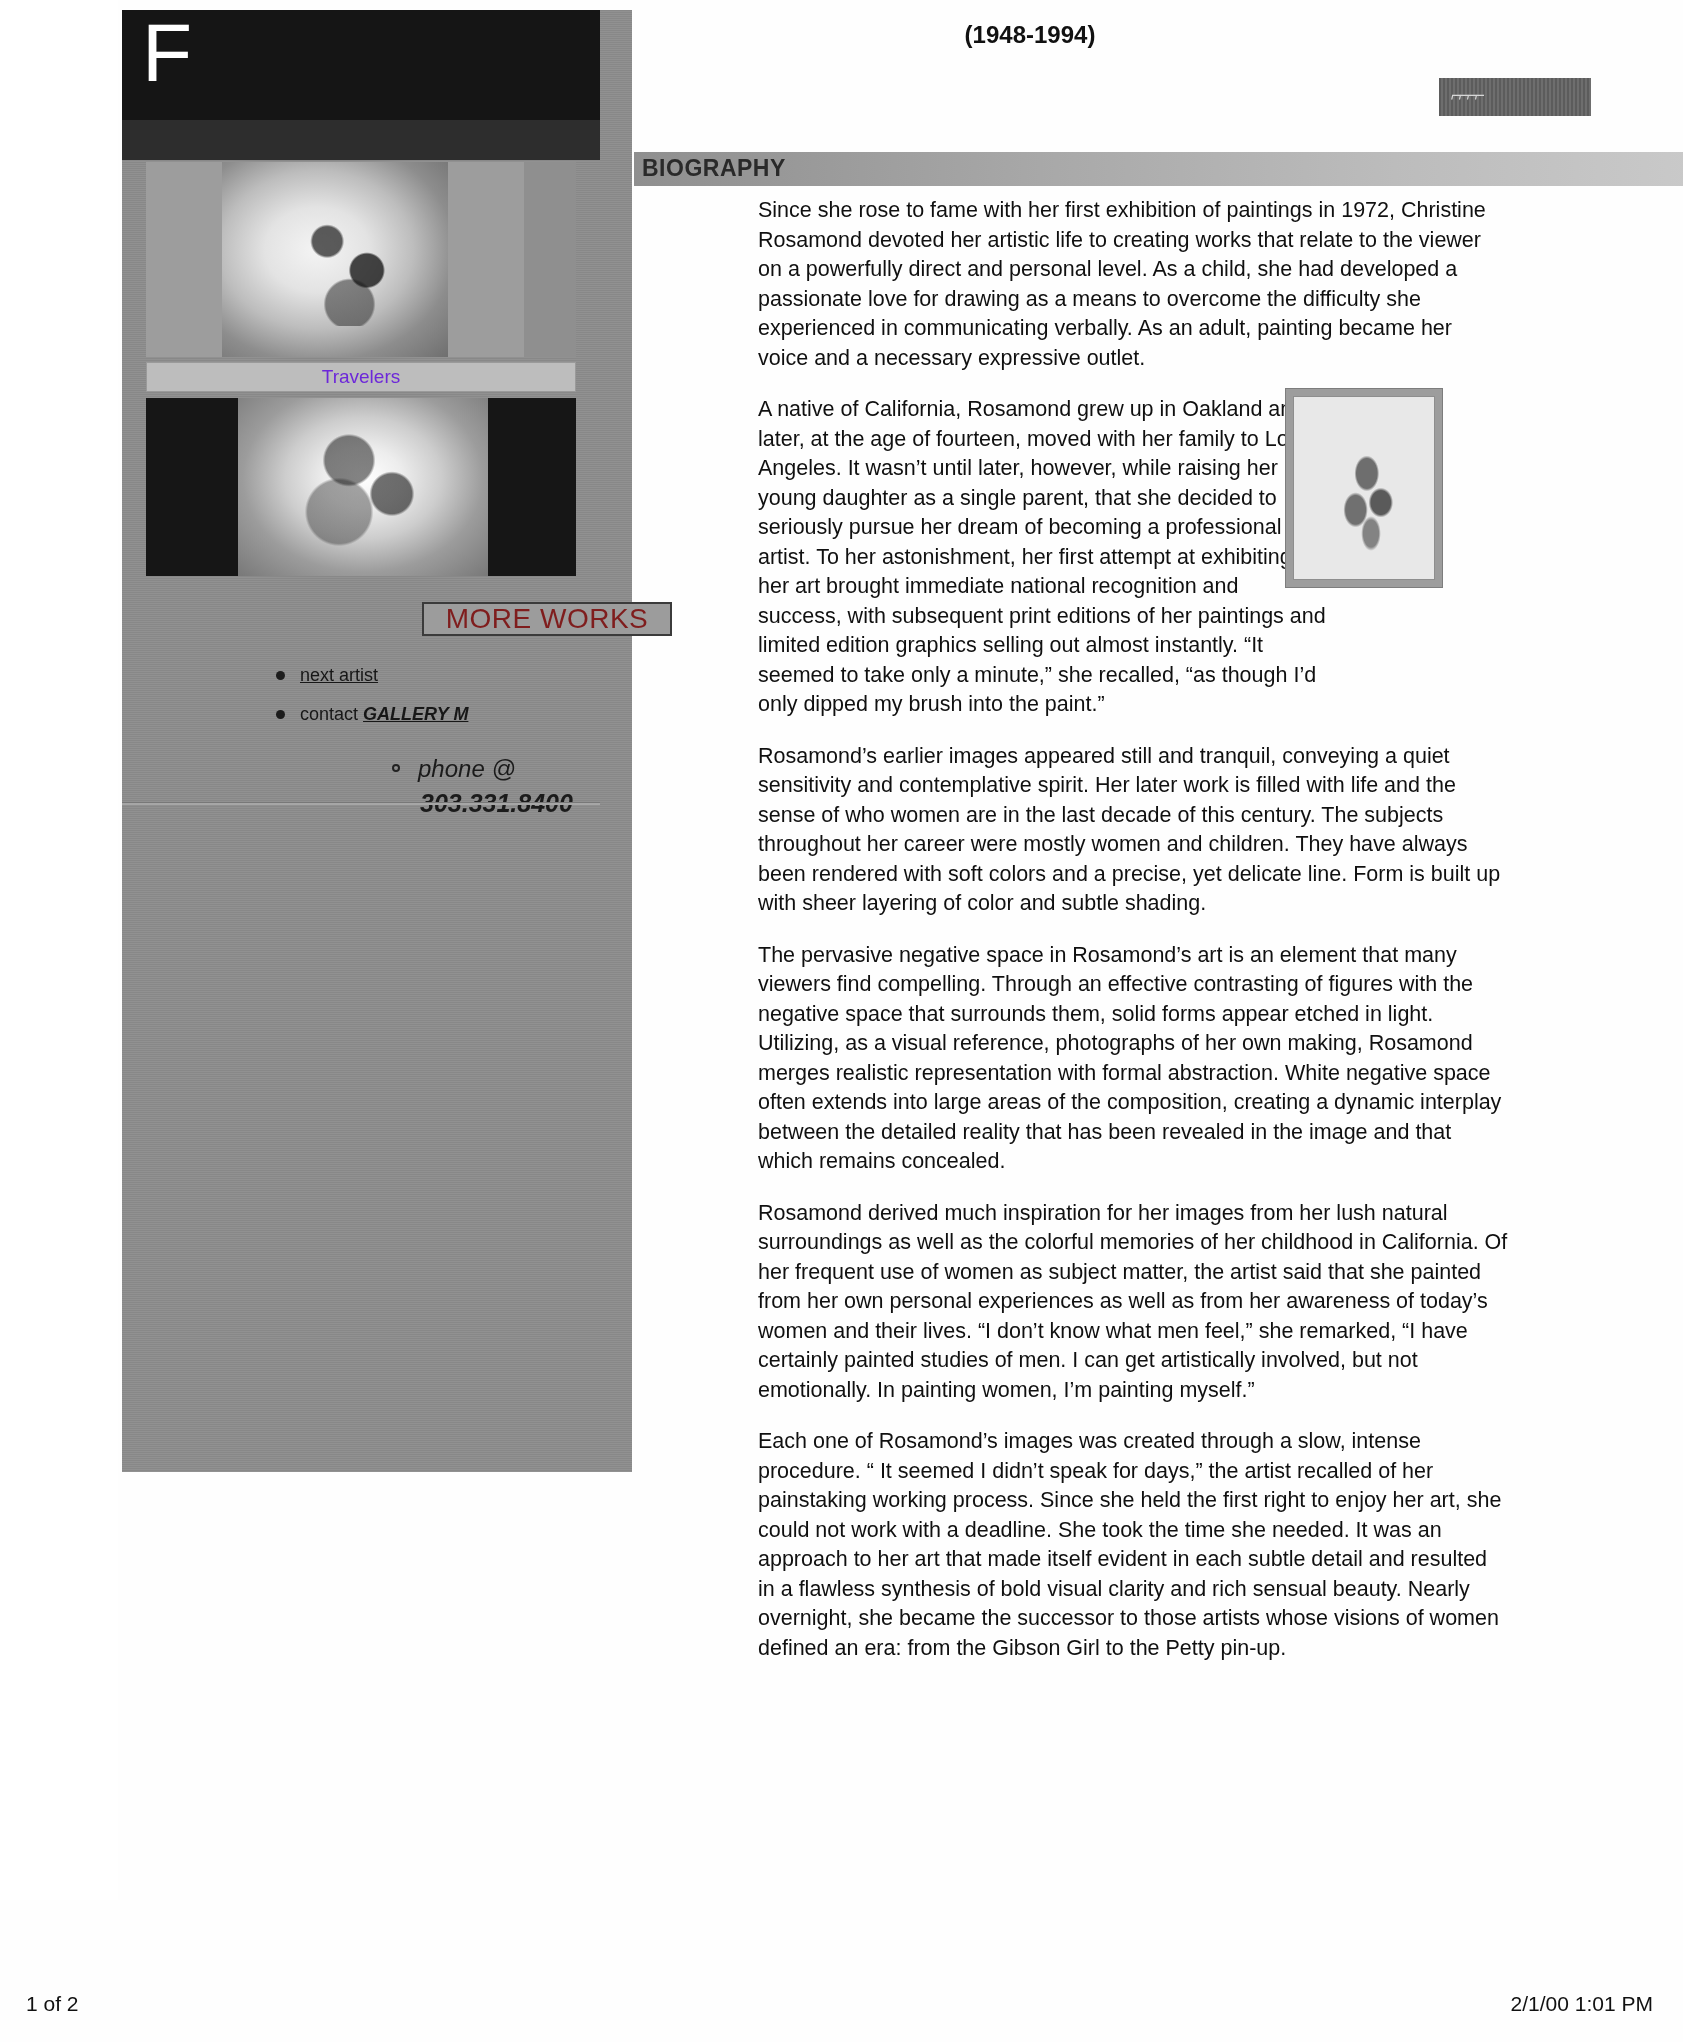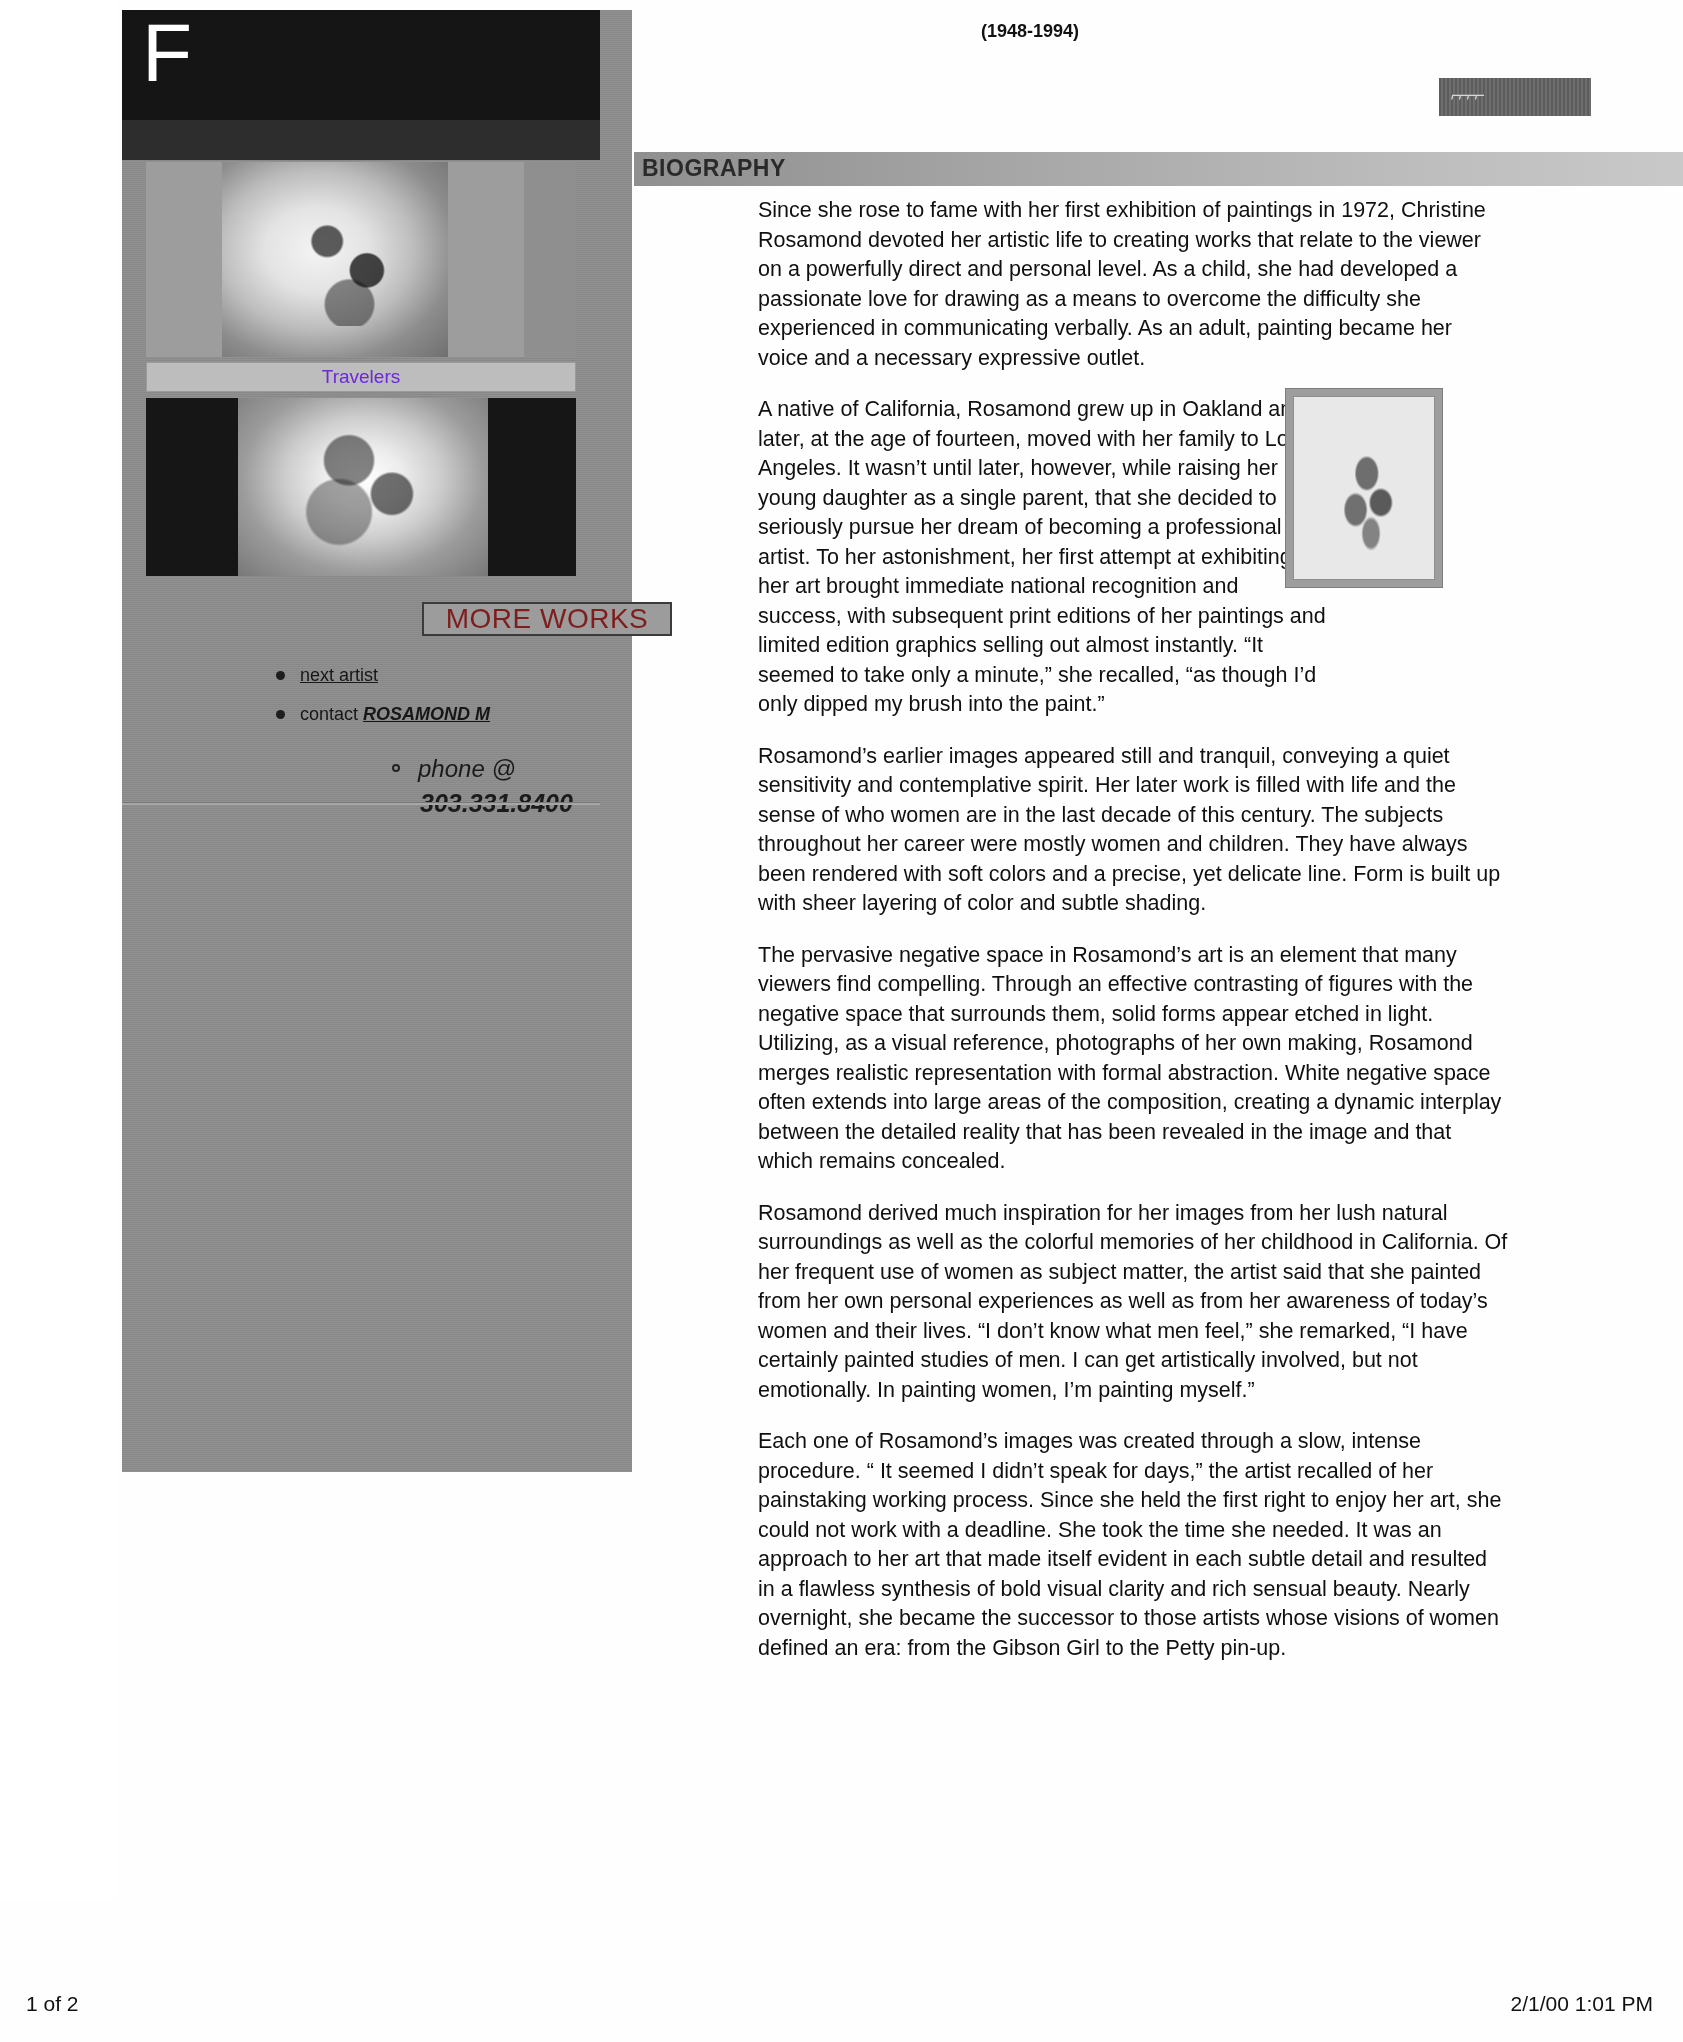--- a/index.html
+++ b/index.html
@@ -39,21 +39,21 @@
     text-align: center;
   }
   .doc-title {
     font-size: 34px;
     font-weight: bold;
     letter-spacing: 1.2px;
     color: #111;
     line-height: 1.1;
   }
   .doc-sub {
-    font-size: 18px;
+    font-size: 24px;
     font-weight: bold;
     color: #111;
     margin-top: 7px;
   }
 
   
   .corner-mark {
     position: absolute;
     right: 92px;
     top: 78px;
@@ -392,21 +392,21 @@
 
     <div class="more-works">MORE WORKS</div>
 
     <div class="nav-links">
       <div class="nav-li">
         <span class="bullet"></span>
         <span class="lnk-underline">next artist</span>
       </div>
       <div class="nav-li">
         <span class="bullet"></span>
-        <span>contact </span><span class="gallery-m">ROSAMOND M</span>
+        <span>contact </span><span class="gallery-m">GALLERY M</span>
       </div>
     </div>
 
     <div class="phone-block">
       <div class="phone-line">
         <span class="obullet"></span>
         <span>phone @</span>
       </div>
       <div class="phone-num">303.331.8400</div>
     </div>

